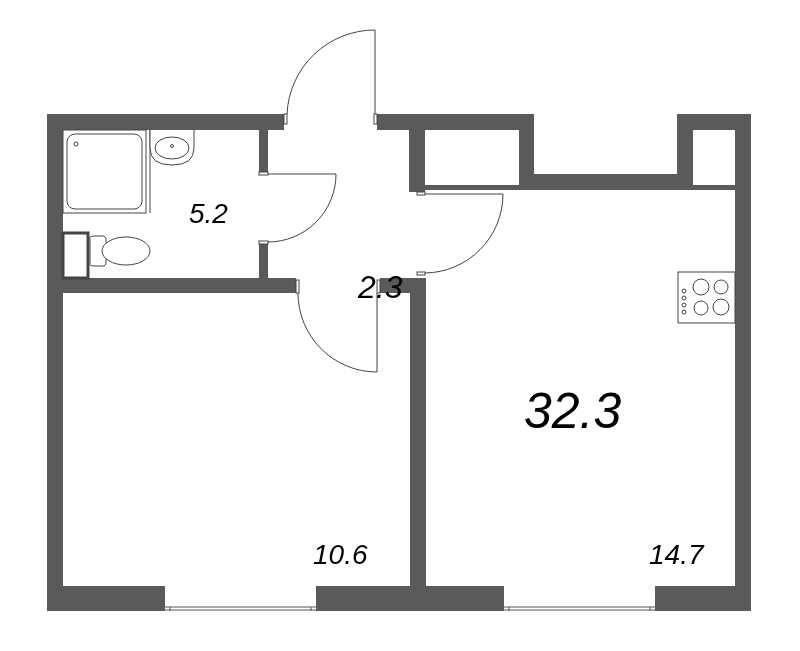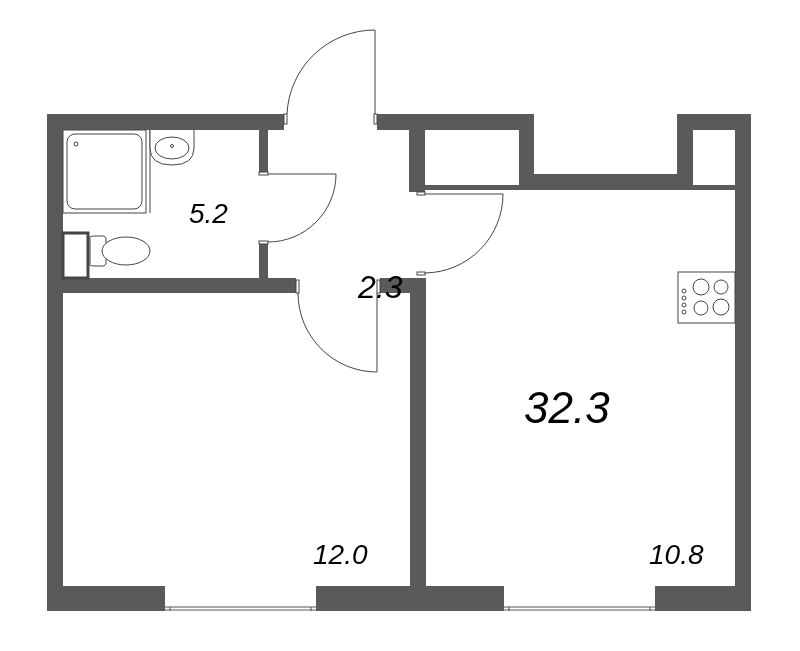--- a/index.html
+++ b/index.html
@@ -1,21 +1,21 @@
 <!DOCTYPE html>
 <html><head>
   <meta charset="utf-8">
   <style>
     html, body { margin: 0; padding: 0; background: #ffffff; }
     body { width: 800px; height: 651px; position: relative; overflow: hidden; font-family: "Liberation Sans", sans-serif; }
     #plan { position: absolute; left: 0; top: 0; }
     .label { position: absolute; font-family: "Liberation Sans", sans-serif; font-style: italic; color: #000000; white-space: nowrap; line-height: 1; }
     .lbl-bath { left: 189px; top: 200px; font-size: 28px; }
     .lbl-hall { left: 358px; top: 223px; font-size: 32px; margin-top: 48px; }
-    .lbl-total { left: 524px; top: 386px; font-size: 44px; }
+    .lbl-total { left: 524px; top: 386px; font-size: 50px; }
     .lbl-bed { left: 313px; top: 541px; font-size: 28px; }
     .lbl-kitchen { left: 649px; top: 541px; font-size: 28px; }
   </style>
 </head>
 <body>
 
 <svg id="plan" width="800" height="651" viewBox="0 0 800 651" xmlns="http://www.w3.org/2000/svg">
 
   <g fill="#5a5a5a">
 
@@ -130,14 +130,14 @@
     <circle cx="684" cy="291" r="2"></circle>
     <circle cx="684" cy="298" r="2"></circle>
     <circle cx="684" cy="305" r="2"></circle>
     <circle cx="684" cy="312" r="2"></circle>
   </g>
 </svg>
 
 <div class="label lbl-bath">5.2</div>
 <div class="label lbl-hall">2.3</div>
 <div class="label lbl-total">32.3</div>
-<div class="label lbl-bed">12.0</div>
-<div class="label lbl-kitchen">10.8</div>
+<div class="label lbl-bed">10.6</div>
+<div class="label lbl-kitchen">14.7</div>
 
 </body></html>

